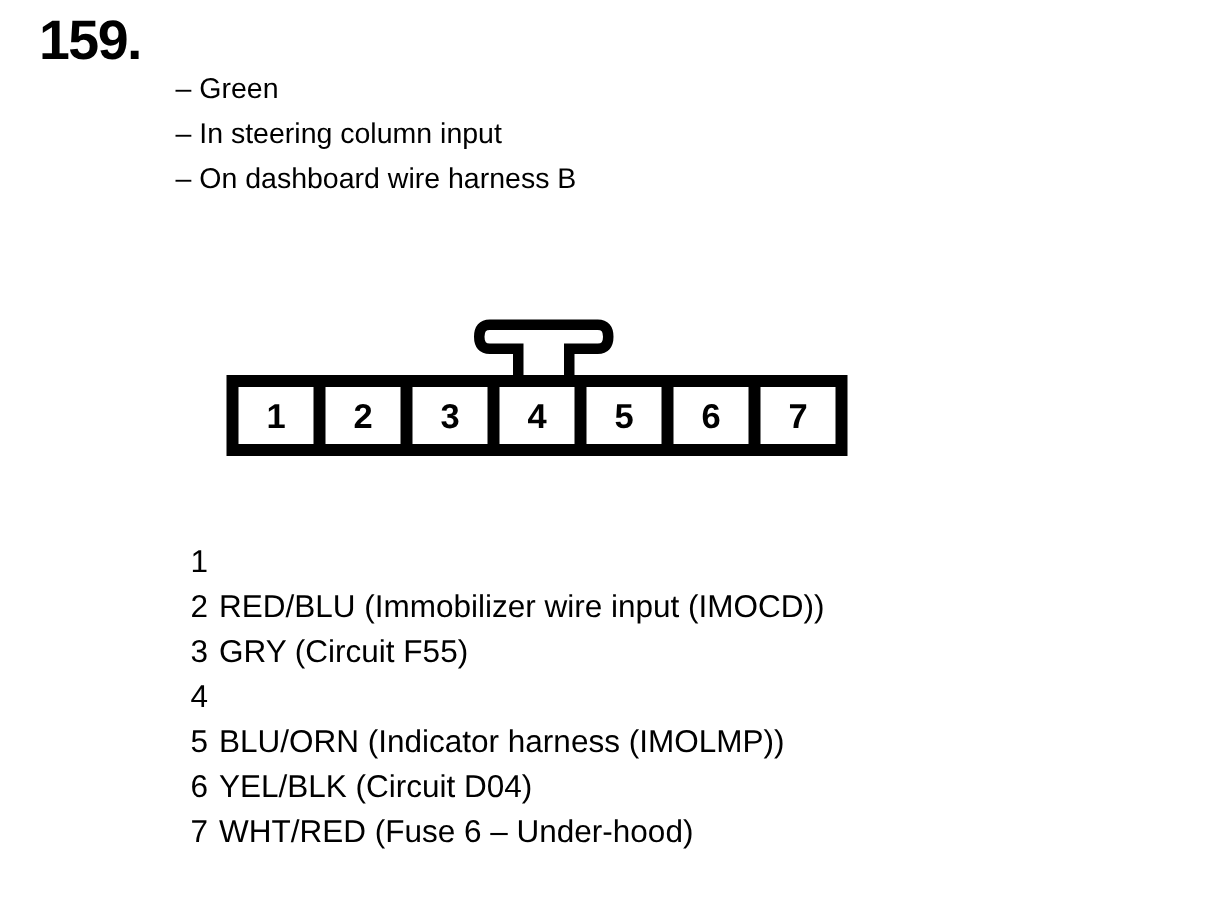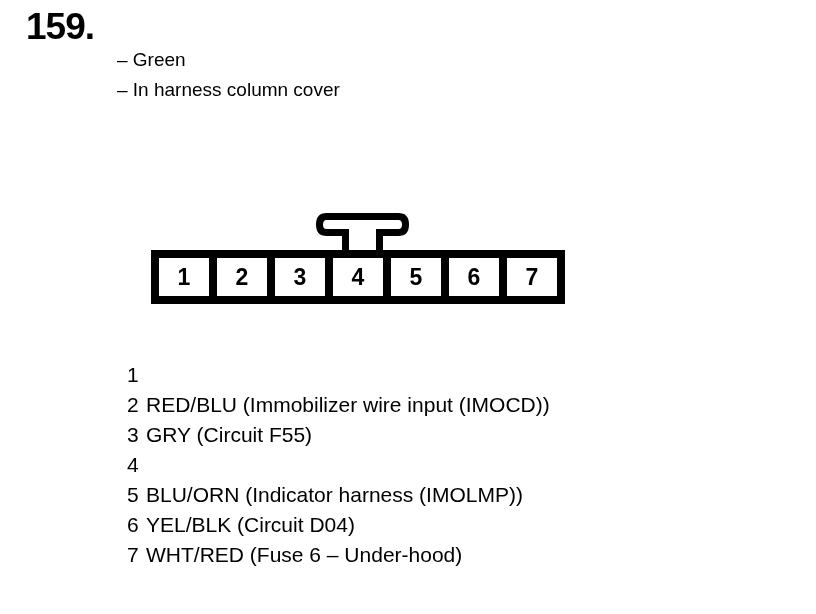--- a/index.html
+++ b/index.html
@@ -82,21 +82,22 @@
 <body>
 
 <div class="page">
 
   <div class="title-row">
     <span class="title-num">159.</span>
   </div>
 
   <div class="notes">
     <div class="note">– Green</div>
-    <div class="note">– In harness column cover</div>
+    <div class="note">– In steering column input</div>
+    <div class="note">– On dashboard wire harness B</div>
   </div>
 
   <svg class="tab-svg" width="104" height="42" viewBox="0 0 104 42">
     <path d="M 34.5 42 V 22.5 H 15.5 Q 8.5 22.5 8.5 14.5 Q 8.5 6.5 15.5 6.5 H 87.5 Q 94.5 6.5 94.5 14.5 Q 94.5 22.5 87.5 22.5 H 68.5 V 42" fill="#ffffff" stroke="#000000" stroke-width="7"></path>
   </svg>
 
   <div class="connector">
     <div class="cell">1</div>
     <div class="cell">2</div>
     <div class="cell">3</div>

